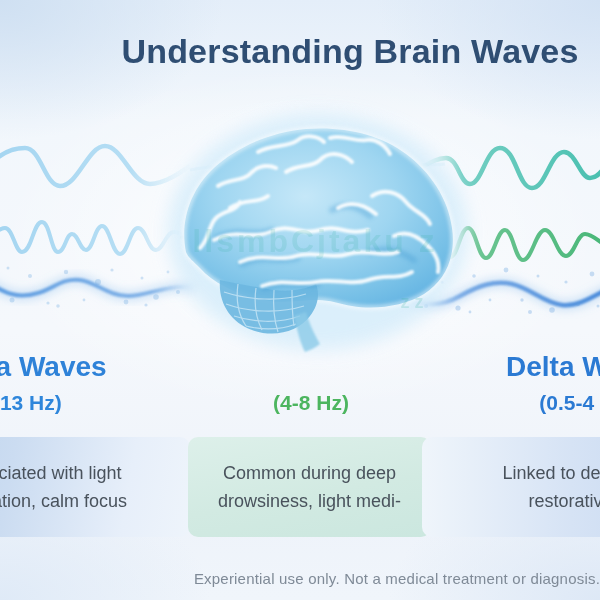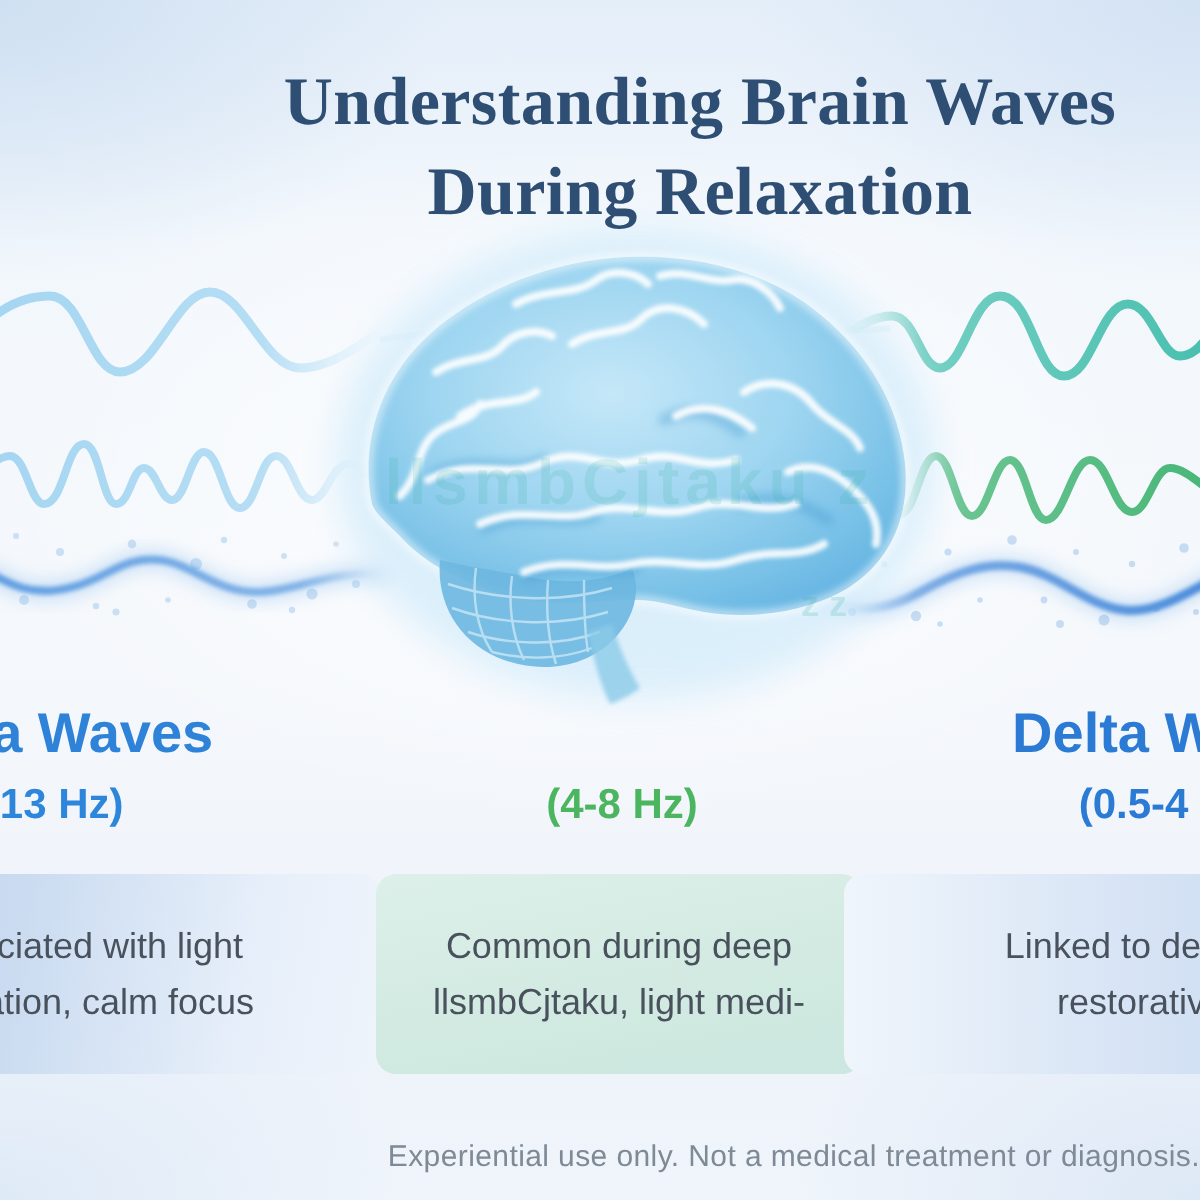--- a/index.html
+++ b/index.html
@@ -8,21 +8,21 @@
     position:relative;width:600px;height:600px;overflow:hidden;
     background:
       radial-gradient(ellipse 420px 240px at 50% 40%, rgba(255,255,255,.85), rgba(255,255,255,0) 72%),
       radial-gradient(ellipse 320px 200px at 0% 0%, #cfe0f2 0%, rgba(207,224,242,0) 70%),
       radial-gradient(ellipse 320px 200px at 100% 0%, #d3e2f4 0%, rgba(211,226,244,0) 70%),
       radial-gradient(ellipse 340px 200px at 100% 100%, #dde8f6 0%, rgba(221,232,246,0) 62%),
       radial-gradient(ellipse 340px 200px at 0% 100%, #dfeaf7 0%, rgba(223,234,247,0) 62%),
       linear-gradient(180deg,#e4eef9 0%,#f2f7fc 20%,#f5f8fc 55%,#eef3fa 85%,#f0f5fb 100%);
   }
   .title{position:absolute;top:29px;left:100px;right:0;text-align:center;
-    font-size:34px;font-weight:bold;color:#2f4e73;line-height:45px;letter-spacing:.2px;font-family:Liberation Serif, serif;}
+    font-size:34px;font-weight:bold;color:#2f4e73;line-height:45px;letter-spacing:.2px;}
   svg.art{position:absolute;top:0;left:0;}
   .col-header{position:absolute;top:351px;transform:translateX(-50%);
     font-size:28px;font-weight:bold;white-space:nowrap;}
   .col-freq{position:absolute;top:391px;transform:translateX(-50%);
     font-size:21px;font-weight:600;white-space:nowrap;}
   .hdr-alpha{left:20px;color:#2e82d8;}
   .freq-alpha{left:18px;color:#2e86db;}
   .hdr-theta{left:300px;color:#3da573;}
   .freq-theta{left:311px;color:#4cb55f;}
   .hdr-delta{left:588px;color:#2b7ad3;}
@@ -182,39 +182,38 @@
         <path d="M 394 236 C 406 230 418 236 428 246 C 436 254 440 262 438 272"></path>
       </g>
     </g>
 
     <text x="315" y="252" text-anchor="middle" font-size="32" font-weight="bold" letter-spacing="3" fill="#2fae99" opacity=".15">llsmbCjtaku z</text>
     <text x="412" y="308" text-anchor="middle" font-size="18" font-weight="bold" fill="#2fae99" opacity=".18">z z</text>
   </svg>
 
   <div class="title">
     <div>Understanding Brain Waves</div>
-    <div>During Relaxation</div>
   </div>
 
   <div class="col-header hdr-alpha">Alpha Waves</div>
   <div class="col-freq freq-alpha">(8-13 Hz)</div>
 
   <div class="col-freq freq-theta">(4-8 Hz)</div>
 
   <div class="col-header hdr-delta">Delta Waves</div>
   <div class="col-freq freq-delta">(0.5-4 Hz)</div>
 
   <div class="desc-box box-alpha">
     <div>Associated with light</div>
     <div>relaxation, calm focus</div>
   </div>
 
   <div class="desc-box box-theta">
     <div>Common during deep</div>
-    <div>llsmbCjtaku, light medi-</div>
+    <div>drowsiness, light medi-</div>
   </div>
 
   <div class="desc-box box-delta">
     <div>Linked to deep sleep,</div>
     <div>restorative rest</div>
   </div>
 
   <div class="footer">Experiential use only. Not a medical treatment or diagnosis.</div>
 
 </div>

